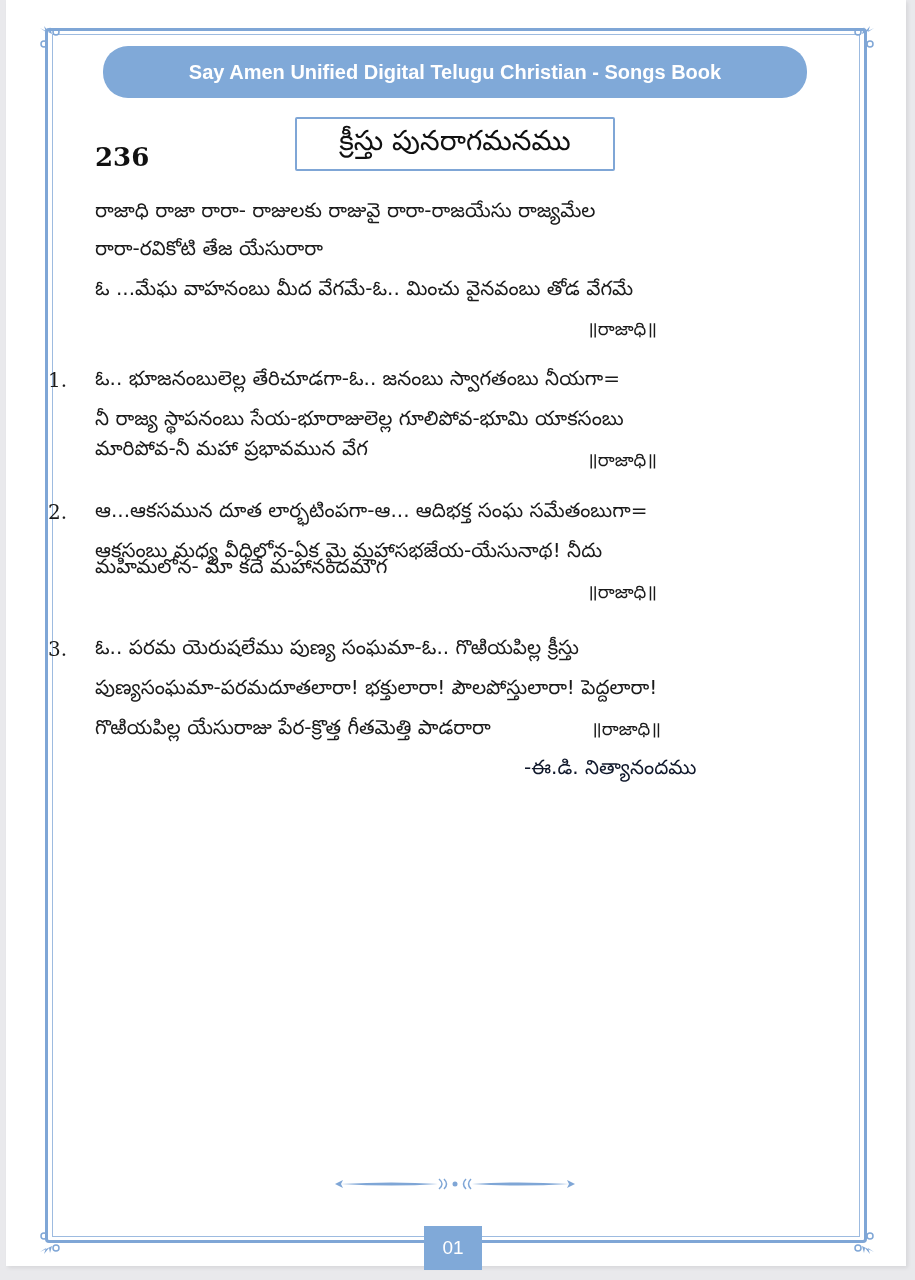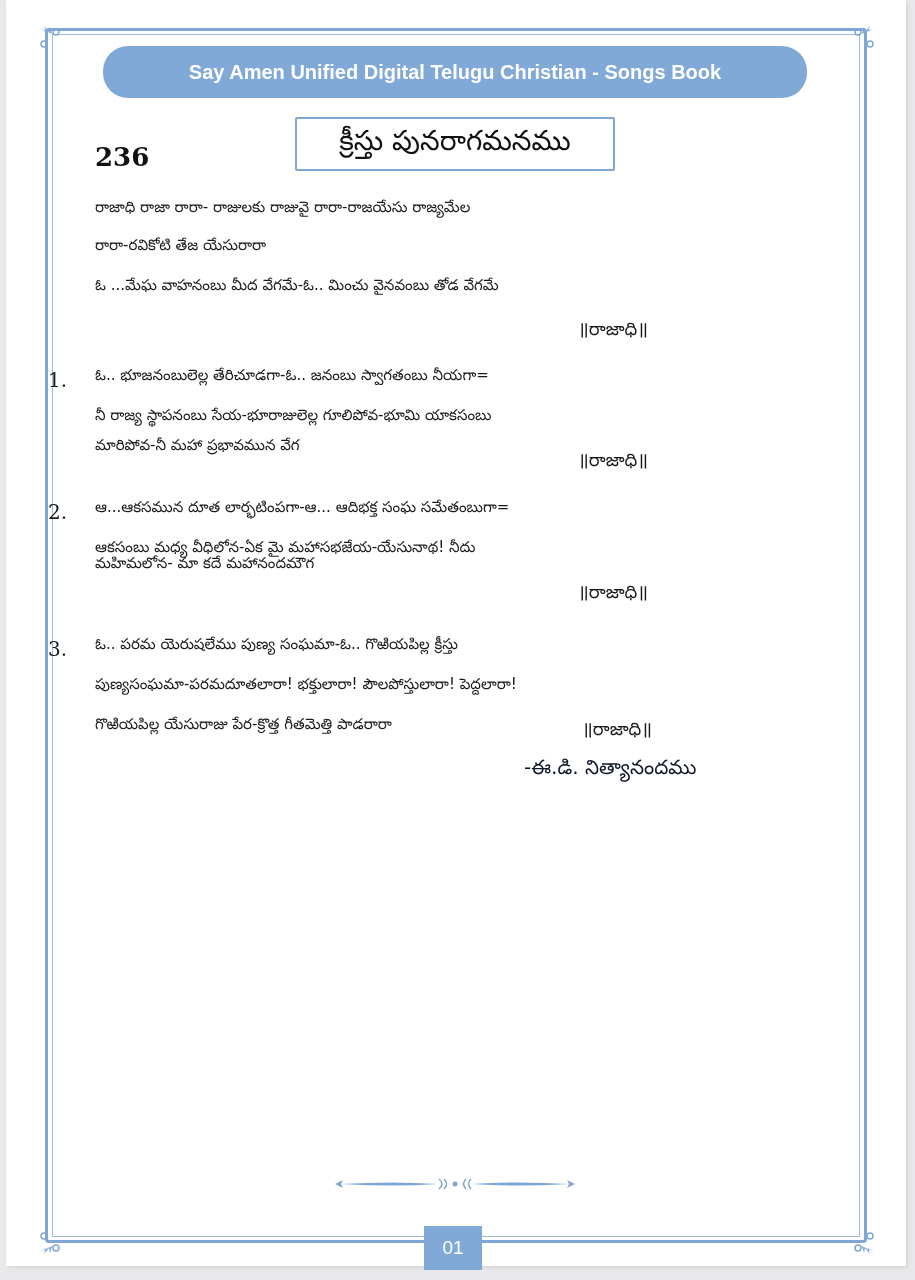--- a/index.html
+++ b/index.html
@@ -40,26 +40,26 @@
     font-family: "DejaVu Serif", serif; font-weight: bold; font-size: 26px; color: #111; margin-top: 16px;
   }
   .title-box {
     position: absolute; left: 295px; top: 117px; width: 320px; height: 54px;
     border: 2.5px solid #7fa6d6; border-radius: 2px; box-sizing: border-box;
     display: flex; align-items: center; justify-content: center;
     font-size: 28px; color: #111;
   }
   .lyrics { position: absolute; left: 0; top: 0; width: 100%; }
   .line {
-    position: absolute; left: 95px; font-size: 15px; color: #1a1a1a; white-space: nowrap;
+    position: absolute; left: 95px; font-size: 20px; color: #1a1a1a; white-space: nowrap;
   }
   .verse-num {
     position: absolute; left: 48px; font-family: "DejaVu Serif", serif; font-size: 20px; color: #1a1a1a;
   }
-  .refrain { position: absolute; font-size: 18px; color: #1a1a1a; white-space: nowrap; }
+  .refrain { position: absolute; font-size: 18px; color: #1a1a1a; white-space: nowrap; margin-left: 9px; }
   .author { position: absolute; left: 524px; top: 755px; font-size: 20px; color: #0f172a; }
 
   .ornament { position: absolute; left: 333px; top: 1175px; width: 244px; height: 18px; }
   .page-num {
     position: absolute; left: 424px; top: 1226px; width: 58px; height: 44px;
     background: #80a9d8; color: #fff; font-family: "Liberation Sans", sans-serif;
     font-size: 19px; display: flex; align-items: center; justify-content: center;
   }
 </style>
 </head>

